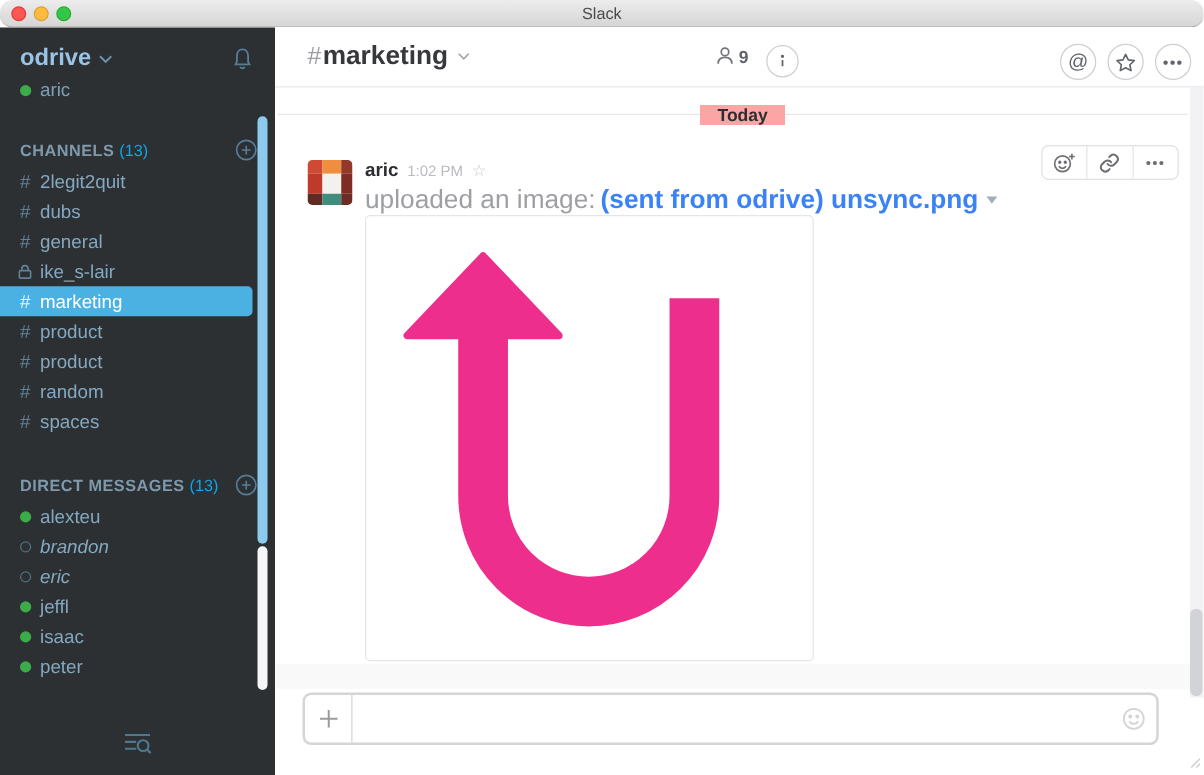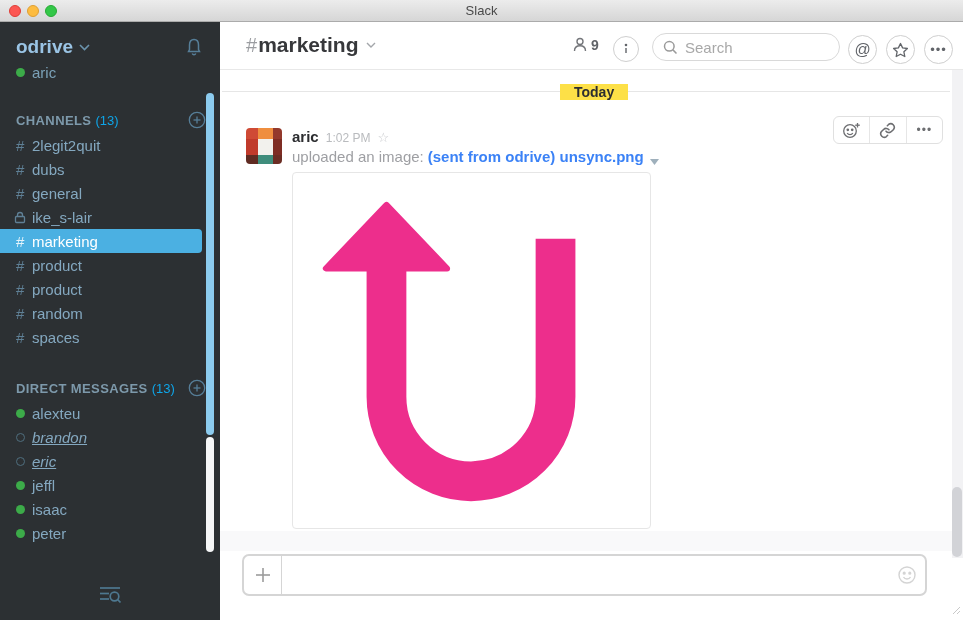--- a/index.html
+++ b/index.html
@@ -3,21 +3,21 @@
 <meta charset="utf-8">
 <style>
   * { margin:0; padding:0; box-sizing:border-box; }
   html,body { width:963px; height:620px; overflow:hidden;
     font-family:"Liberation Sans", sans-serif; background:#fff; }
   .window { position:relative; width:963px; height:620px; }
 
   
   .titlebar { position:absolute; top:0; left:0; width:963px; height:22px;
     background:linear-gradient(#ececec,#d6d6d6); border-bottom:1px solid #ababab;
-    display:flex; align-items:center; justify-content:center; }
+    display:flex; align-items:center; justify-content:center;border-radius:10px; }
   .titlebar-title { font-size:13px; color:#4a4a4a; }
   .traffic { position:absolute; left:9px; top:5px; display:flex; gap:6px; }
   .light { width:12px; height:12px; border-radius:50%; }
   .light.red { background:#fc5753; border:1px solid #df3e38; }
   .light.yellow { background:#fdbc40; border:1px solid #de9f34; }
   .light.green { background:#33c748; border:1px solid #27aa35; }
 
   
   .sidebar { position:absolute; top:22px; left:0; width:220px; height:598px;
     background:#2c3033; color:#84a8c0; overflow:hidden;padding-left:48px; }
@@ -34,21 +34,21 @@
   .section-header { display:flex; align-items:center; padding:0 14px 0 16px; height:26px; }
   .section-title { font-size:13px; font-weight:bold; letter-spacing:.4px; color:#7d99ab; }
   .section-count { font-size:13px; color:#0ea5e9; margin-left:4px; }
   .plus-circle { margin-left:auto; }
   .sb-item { display:flex; align-items:center; height:24px; padding-left:16px;
     font-size:15px; color:#84a8c0; cursor:pointer; }
   .sb-item .hash { color:#5f8096; margin-right:7px; width:9px; }
   .sb-item.selected { background:var(--accent); color:#fff; width:202px;
     border-radius:0 4px 4px 0; }
   .sb-item.selected .hash { color:rgba(255,255,255,.85); }
-  .sb-item.italic { font-style:italic;text-decoration:underline; }
+  .sb-item.italic { font-style:italic; }
   .lock { margin-right:6px; margin-left:-2px; }
   .sb-bottom { position:absolute; bottom:13px; left:0; width:220px;
     display:flex; justify-content:center; }
   .sb-thumb { position:absolute; right:6px; width:8px; border-radius:4px; }
   .sb-thumb.blue { top:71px; height:342px; background:#8ccbee; }
   .sb-thumb.white { top:415px; height:115px; background:#f5f6f7; }
 
   
   .main { position:absolute; top:22px; left:220px; width:743px; height:598px; background:#fff; }
 
@@ -69,32 +69,32 @@
   .btn-dots { left:704px; top:13px; width:29px; height:29px; font-size:13px; letter-spacing:1px; }
   .searchbox { position:absolute; left:432px; top:11px; width:188px; height:28px;
     border:1.5px solid #d9d9d9; border-radius:14px; display:flex; align-items:center;
     padding:0 10px; gap:7px; background:#fff; }
   .searchbox input { border:none; outline:none; font-size:15px; width:130px;
     color:#454545; font-family:"Liberation Sans",sans-serif; background:transparent; }
   .searchbox input::placeholder { color:#a8a8a8; }
 
   .date-divider { position:absolute; top:62px; left:0; width:732px; height:16px; }
   .date-divider .line { position:absolute; top:7px; left:2px; right:2px; height:1px; background:#e6e6e6; }
-  .date-label { position:absolute; top:0; left:340px; background:#fde047; padding:0 14px;
+  .date-label { position:absolute; top:0; left:340px; background:#fca5a5; padding:0 14px;
     font-size:14px; font-weight:bold; color:#2c2d30; }
 
   .avatar { position:absolute; left:26px; top:106px; width:36px; height:36px;
     border-radius:4px; overflow:hidden; display:grid;
     grid-template-columns:34% 42% 24%; grid-template-rows:30% 44% 26%; cursor:pointer; }
   .msg-head { position:absolute; left:72px; top:106px; display:flex; align-items:baseline; gap:7px; }
   .msg-author { font-size:15px; font-weight:bold; color:#2c2d30; }
   .msg-time { font-size:12px; color:#b9bbbe; }
   .msg-star { font-size:13px; color:#c9cbce; cursor:pointer; }
-  .msg-body { position:absolute; left:72px; top:126px; font-size:15px; color:#9e9fa3;
-    display:flex; align-items:flex-end; gap:4px; }
+  .msg-body { position:absolute; left:72px; top:126px; font-size:21px; color:#9e9fa3;
+    display:flex; align-items:center; gap:4px; }
   .file-link { color:#3b82f6; font-weight:bold; cursor:pointer; }
   .link-chevron { color:#9fb0bc; margin-left:2px; }
 
   .img-box { position:absolute; left:72px; top:150px; width:359px; height:357px;
     border:1px solid #e6e6e6; border-radius:4px; background:#fff; cursor:pointer; }
 
   .hover-toolbar { position:absolute; left:613px; top:94px; width:110px; height:28px;
     background:#fff; border:1px solid #e0e0e0; border-radius:6px; display:flex; }
   .ht-btn { flex:1; display:flex; align-items:center; justify-content:center;
     color:#6d6e71; cursor:pointer; }
@@ -290,29 +290,20 @@
       </div>
 
       <div class="circle-btn btn-info">
         <svg width="14" height="14" viewBox="0 0 14 14" fill="none" stroke="#616469" stroke-width="1.4">
           <circle cx="7" cy="3" r="0.6" fill="#616469"></circle>
           <line x1="7" y1="6" x2="7" y2="11"></line>
         </svg>
         <span></span>
       </div>
 
-      <div class="searchbox">
-        <span>
-          <svg width="15" height="15" viewBox="0 0 15 15" fill="none" stroke="#9a9a9a" stroke-width="1.5">
-            <circle cx="6.3" cy="6.3" r="4.8"></circle>
-            <line x1="9.9" y1="9.9" x2="13.5" y2="13.5"></line>
-          </svg>
-        </span>
-        <input class="search-input" placeholder="Search" style="">
-      </div>
 
       <div class="circle-btn btn-at">
         <span>@</span>
       </div>
       <div class="circle-btn btn-star">
         <span>
           <svg width="17" height="16" viewBox="0 0 17 16" fill="none" stroke="#616469" stroke-width="1.3" stroke-linejoin="round">
             <path d="M8.5 1.5 L10.6 5.9 L15.4 6.5 L11.9 9.8 L12.8 14.5 L8.5 12.2 L4.2 14.5 L5.1 9.8 L1.6 6.5 L6.4 5.9 Z"></path>
           </svg>
         </span>

